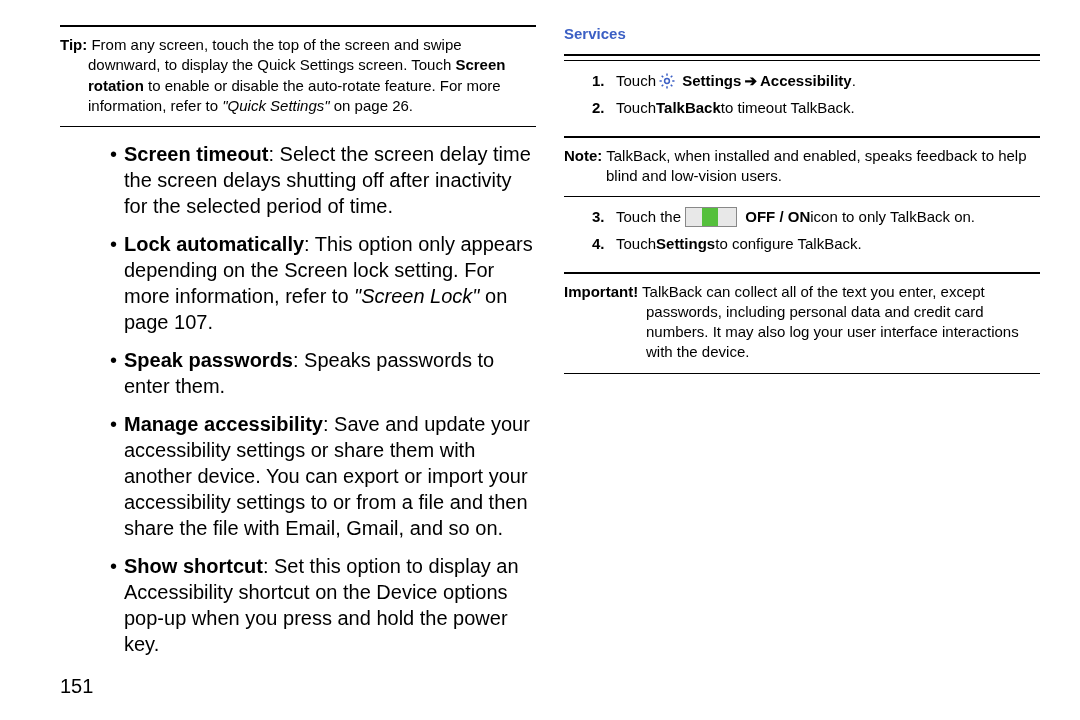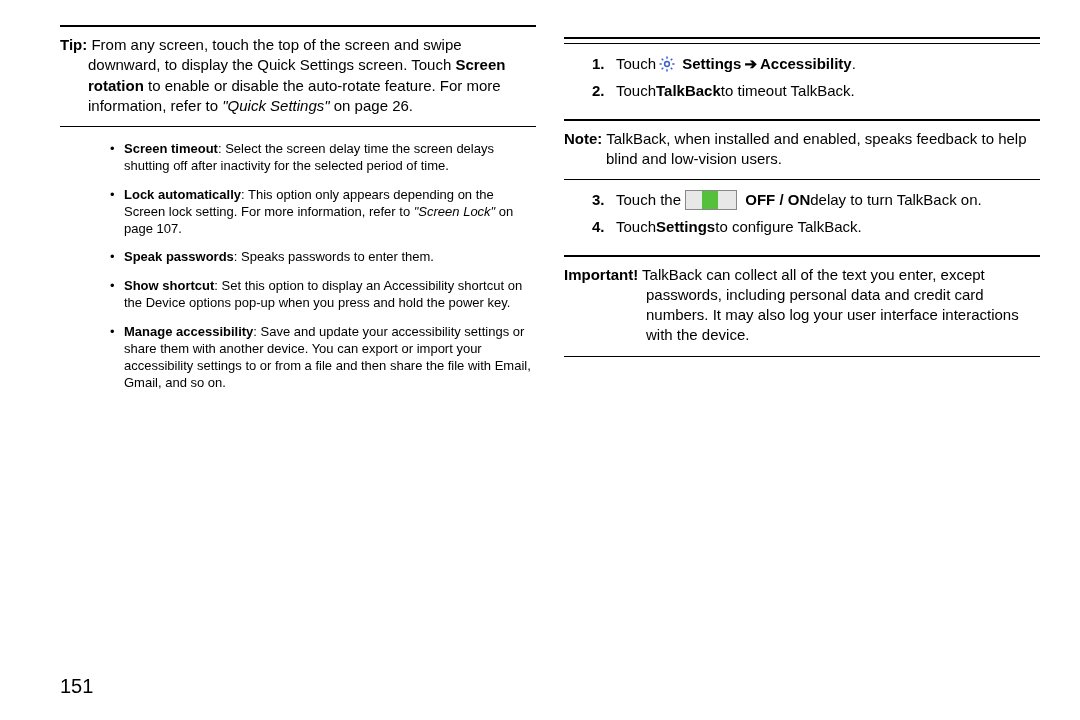--- a/index.html
+++ b/index.html
@@ -37,21 +37,21 @@
   .bullets {
     list-style: none;
     padding: 0 0 0 50px;
     margin: 14px 0 0 0;
   }
   .bullets li {
     position: relative;
     padding-left: 14px;
     margin-bottom: 12px;
     line-height: 1.3;
-    font-size: 13px;
+    font-size: 20px;
     font-stretch: condensed;
   }
   .bullets li::before {
     content: "•";
     position: absolute;
     left: 0;
     top: 0;
   }
   .steps {
     list-style: none;
@@ -136,29 +136,30 @@
       <li>
         <span class="bold">Screen timeout</span><span>: Select the screen delay time the screen delays shutting off after inactivity for the selected period of time.</span>
       </li>
       <li>
         <span class="bold">Lock automatically</span><span>: This option only appears depending on the Screen lock setting. For more information, refer to </span><span class="italic">"Screen Lock"</span><span> on page 107.</span>
       </li>
       <li>
         <span class="bold">Speak passwords</span><span>: Speaks passwords to enter them.</span>
       </li>
       <li>
+        <span class="bold">Manage accessibility</span><span>: Save and update your accessibility settings or share them with another device. You can export or import your accessibility settings to or from a file and then share the file with Email, Gmail, and so on.</span>
+      </li>
+      <li>
         <span class="bold">Show shortcut</span><span>: Set this option to display an Accessibility shortcut on the Device options pop-up when you press and hold the power key.</span>
-      </li>
-      <li>
-        <span class="bold">Manage accessibility</span><span>: Save and update your accessibility settings or share them with another device. You can export or import your accessibility settings to or from a file and then share the file with Email, Gmail, and so on.</span>
       </li>
     </ul>
   </div>
 
   <div class="col">
+    <div class="section-title">Services</div>
 
     <hr class="hr-thick" style="margin-top:12px">
     <hr class="hr-thin">
 
     <ol class="steps">
       <li>
         <span class="num">1.</span>
         <span>Touch </span>
         <span class="gear-icon">
           <svg viewBox="0 0 24 24">
@@ -190,21 +191,21 @@
     </div>
     <hr class="hr-thin">
 
     <ol class="steps">
       <li>
         <span class="num">3.</span>
         <span>Touch the </span>
         <span class="toggle-icon"></span>
         <span>&nbsp;</span>
         <span class="bold">OFF / ON</span>
-          <span> delay to turn TalkBack on.</span>
+          <span> icon to only TalkBack on.</span>
       </li>
       <li>
         <span class="num">4.</span>
         <span>Touch </span>
           <span class="bold">Settings</span>
           <span> to configure TalkBack.</span>
       </li>
     </ol>
 
     <hr class="hr-thick">

